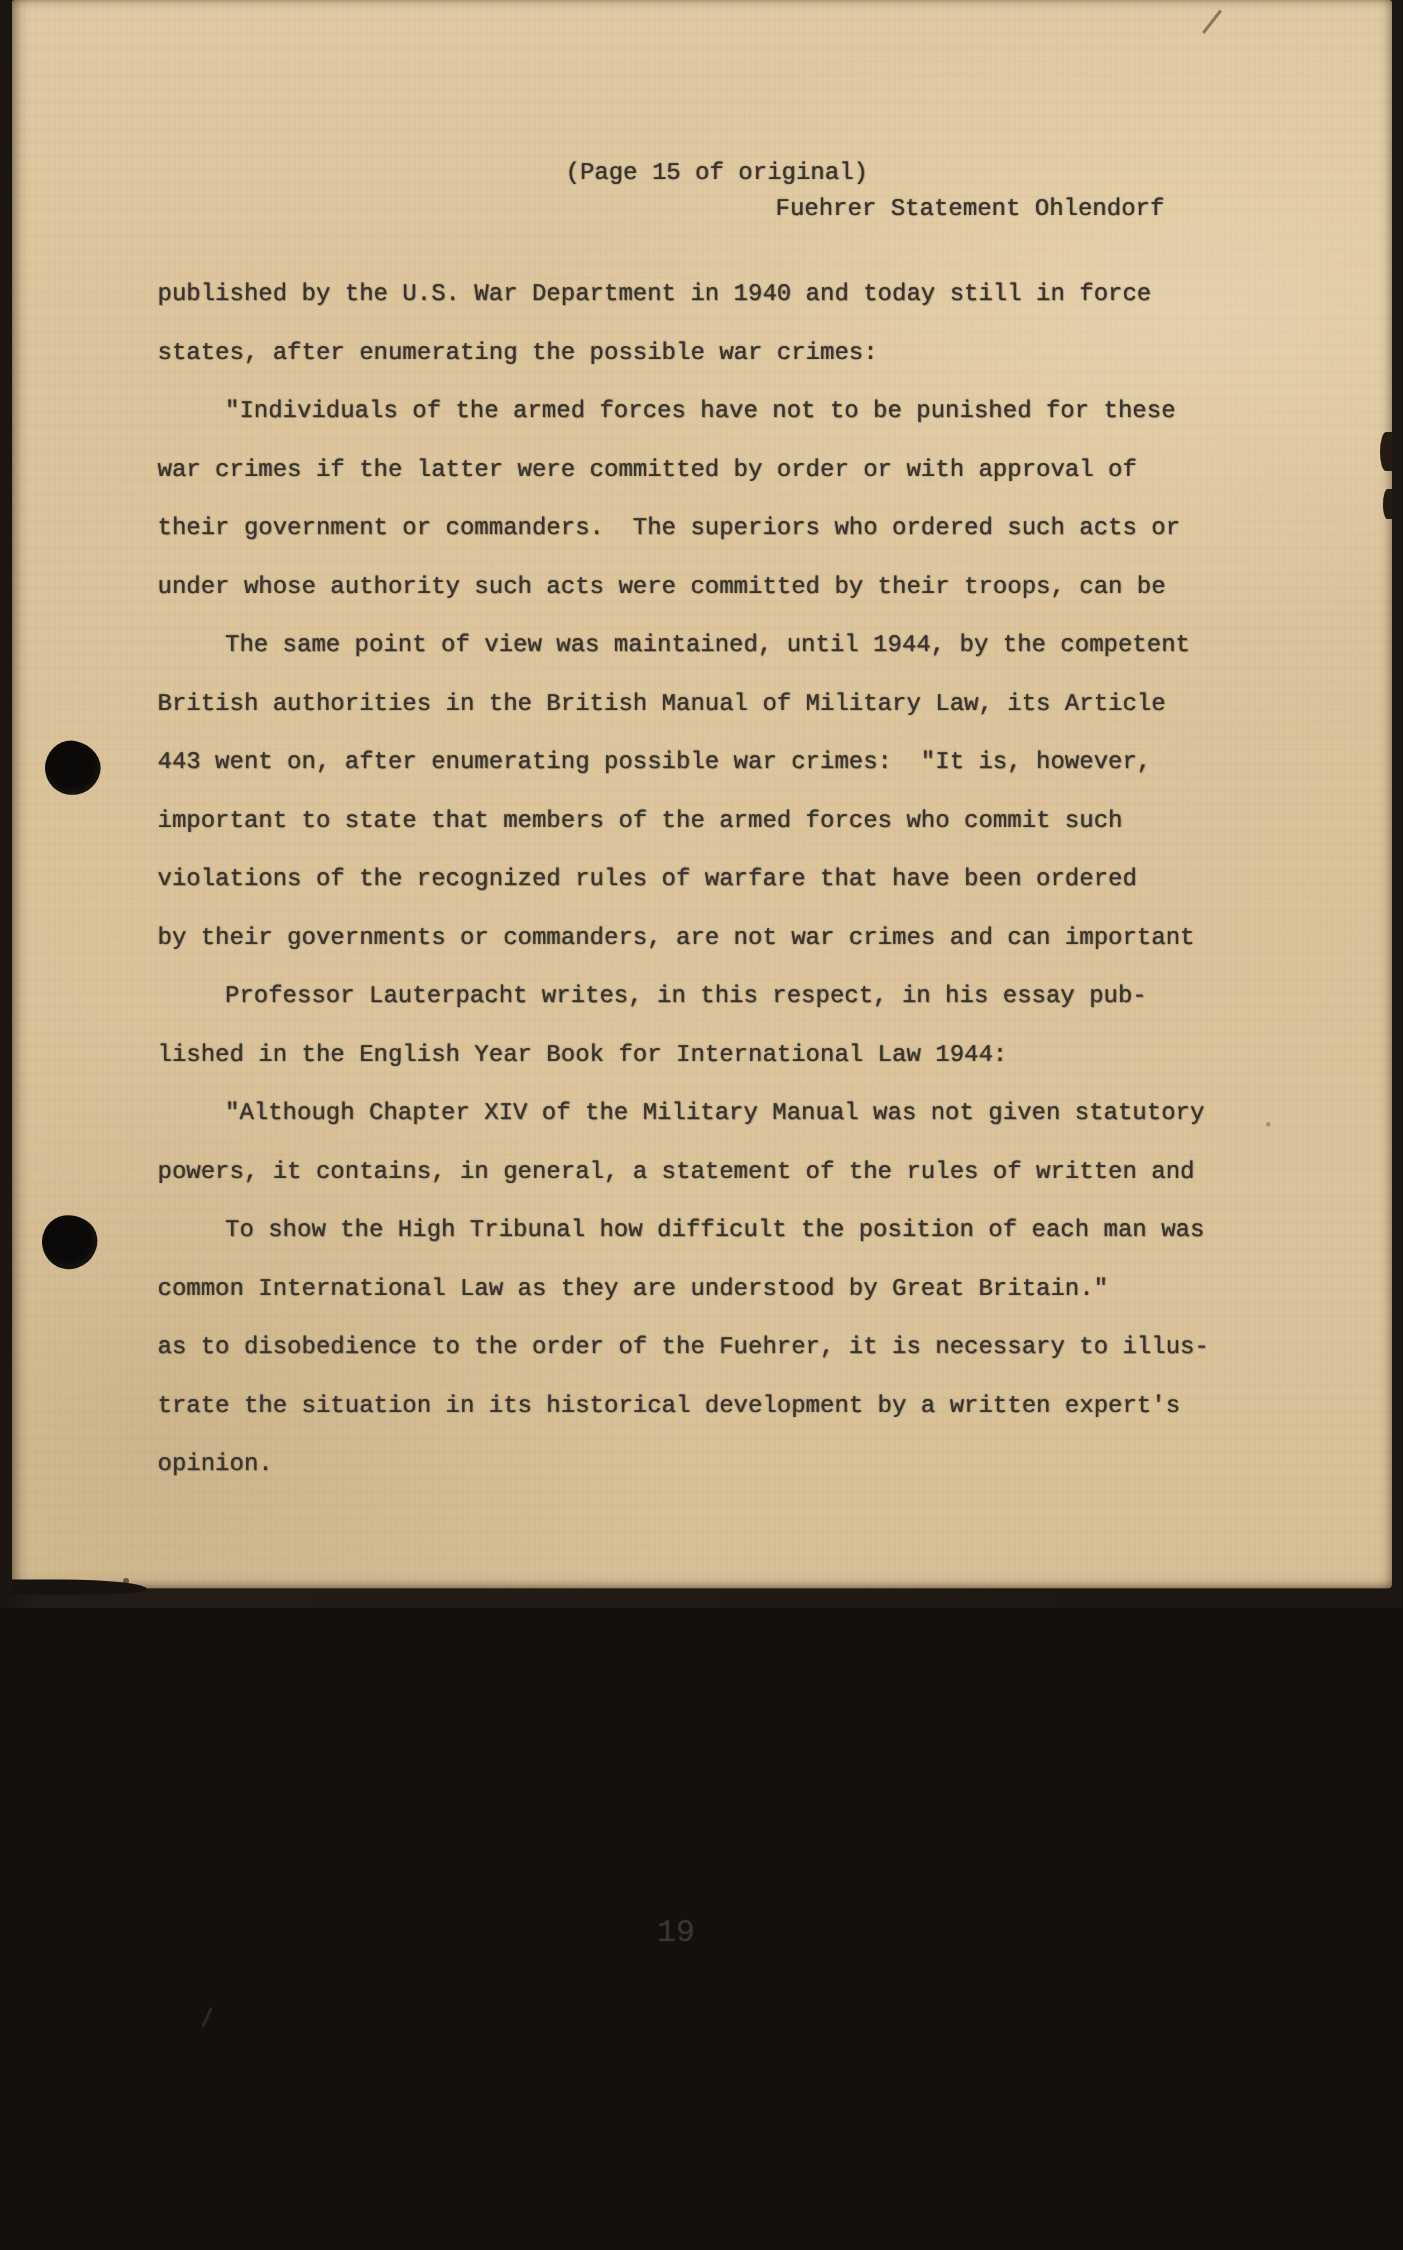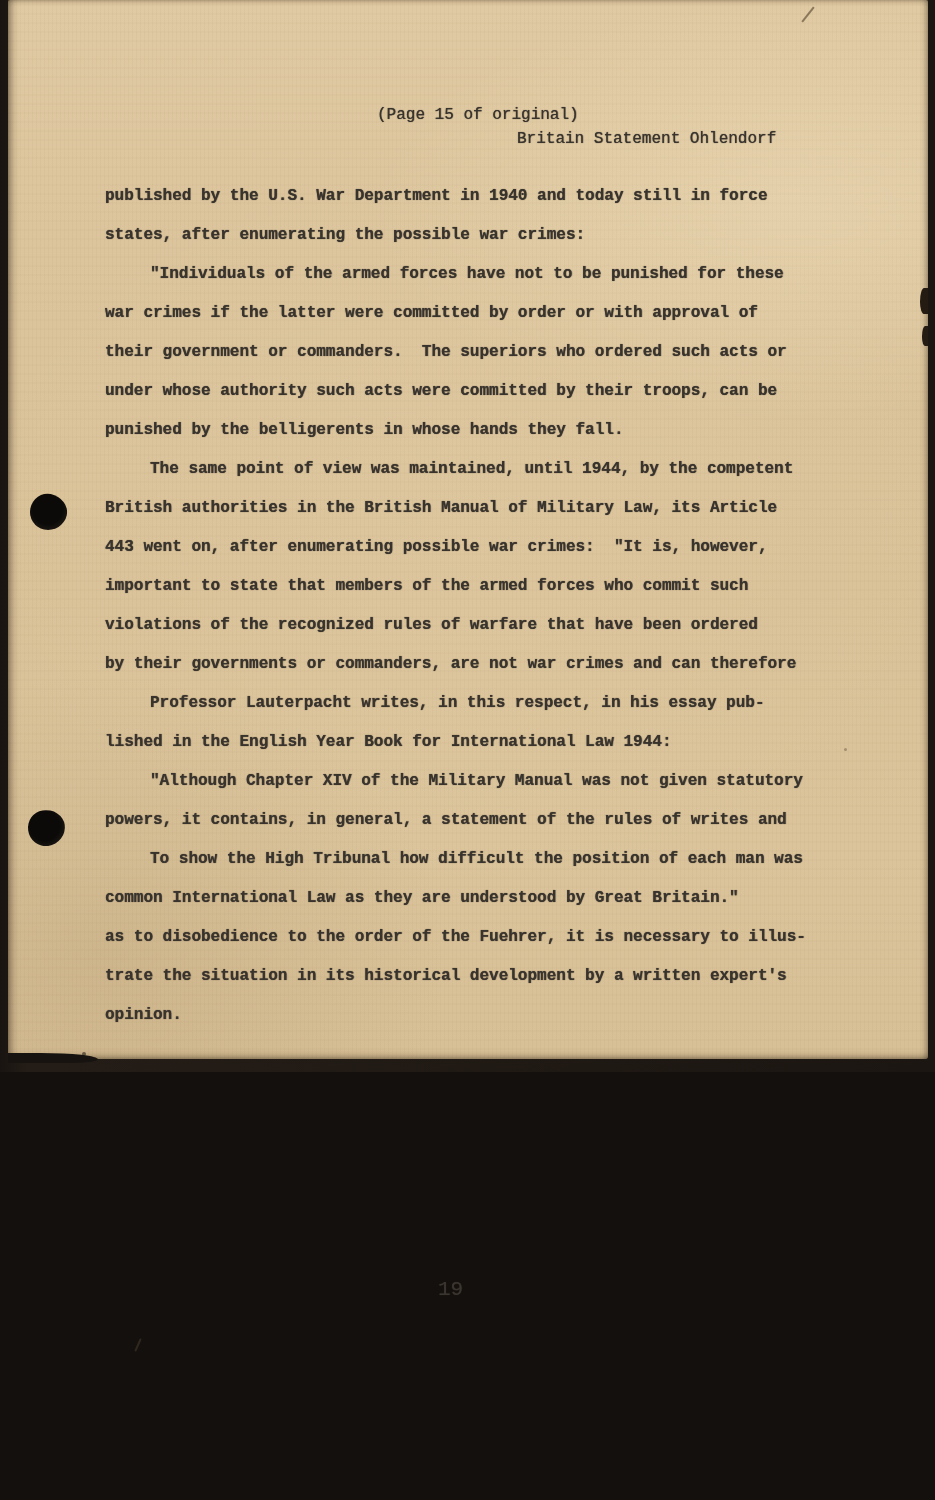--- a/index.html
+++ b/index.html
@@ -54,21 +54,20 @@
     color: #38332c;
     text-shadow: 0 0 1px rgba(56,51,44,0.85), 0.6px 0.4px 0 rgba(56,51,44,0.28);
   }
   #hdr1 { left: 369px; top: 103px; }
   #hdr2 { left: 509px; top: 127px; }
   #body-text {
     position: absolute;
     left: 97px;
     top: 177px;
     width: 780px;
-    font-weight: bold;
   }
   #page-num {
     position: absolute;
     left: 430px;
     top: 1278px;
     font-size: 21px;
     color: #3a352e;
     text-shadow: 0 0 1px rgba(56,51,44,0.8);
   }
   .hole {
@@ -105,40 +104,39 @@
   #tear-bottom-left { left: 0; bottom: -4px; width: 90px; height: 10px; border-radius: 0 70% 40% 0; }
 </style>
 </head>
 <body>
 
 <div class="stage">
   <div class="page">
 
     <div class="header-line" id="hdr1">(Page 15 of original)</div>
 
-    <div class="header-line" id="hdr2">Britain Statement Ohlendorf</div>
+    <div class="header-line" id="hdr2">Fuehrer Statement Ohlendorf</div>
 
     <div id="body-text">
         <div class="line">published by the U.S. War Department in 1940 and today still in force</div>
         <div class="line">states, after enumerating the possible war crimes:</div>
         <div class="line indent">"Individuals of the armed forces have not to be punished for these</div>
         <div class="line">war crimes if the latter were committed by order or with approval of</div>
         <div class="line">their government or commanders.  The superiors who ordered such acts or</div>
         <div class="line">under whose authority such acts were committed by their troops, can be</div>
-        <div class="line">punished by the belligerents in whose hands they fall.</div>
         <div class="line indent">The same point of view was maintained, until 1944, by the competent</div>
         <div class="line">British authorities in the British Manual of Military Law, its Article</div>
         <div class="line">443 went on, after enumerating possible war crimes:  "It is, however,</div>
         <div class="line">important to state that members of the armed forces who commit such</div>
         <div class="line">violations of the recognized rules of warfare that have been ordered</div>
-        <div class="line">by their governments or commanders, are not war crimes and can therefore</div>
+        <div class="line">by their governments or commanders, are not war crimes and can important</div>
         <div class="line indent">Professor Lauterpacht writes, in this respect, in his essay pub-</div>
         <div class="line">lished in the English Year Book for International Law 1944:</div>
         <div class="line indent">"Although Chapter XIV of the Military Manual was not given statutory</div>
-        <div class="line">powers, it contains, in general, a statement of the rules of writes and</div>
+        <div class="line">powers, it contains, in general, a statement of the rules of written and</div>
         <div class="line indent">To show the High Tribunal how difficult the position of each man was</div>
         <div class="line">common International Law as they are understood by Great Britain."</div>
         <div class="line">as to disobedience to the order of the Fuehrer, it is necessary to illus-</div>
         <div class="line">trate the situation in its historical development by a written expert's</div>
         <div class="line">opinion.</div>
       </div>
 
     <div id="page-num">19</div>
 
     <div class="edge-blot" id="blot-right-1"></div>

